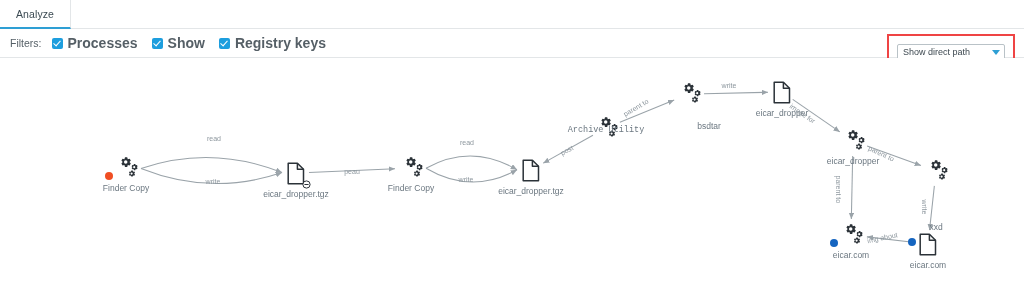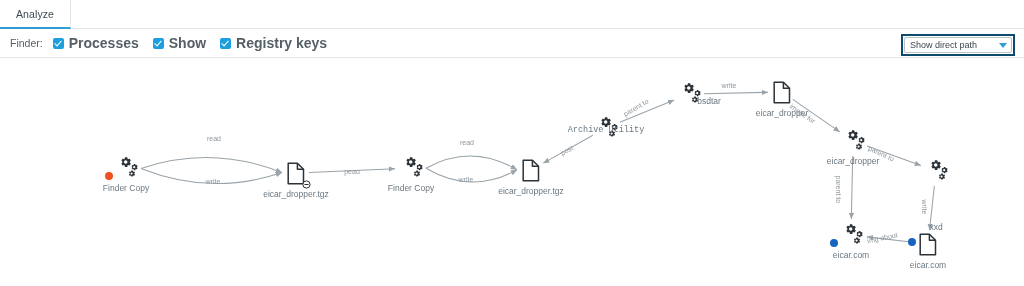--- a/index.html
+++ b/index.html
@@ -46,21 +46,21 @@
   .cbox::after {
     content: ""; position: absolute; left: 3px; top: 1px;
     width: 3px; height: 6px; border: solid #fff;
     border-width: 0 1.6px 1.6px 0; transform: rotate(42deg);
   }
   .filter-item .lbl { font-size: 14px; color: #555f66; white-space: nowrap; font-weight: bold; }
 
   
   .dd-wrap {
     position: absolute; right: 9px; top: 34px;
-    border: 2px solid #0c4a6e; padding: 1px; border-radius: 0;
+    border: 2px solid #ef4444; padding: 8px; border-radius: 0;
   }
   .dd {
     width: 108px; height: 16px; border: 1px solid #b9c2c7; border-radius: 2px;
     background: #fff; display: flex; align-items: center;
     padding: 0 4px 0 5px; cursor: pointer;
   }
   .dd .val { font-size: 9px; color: #3d4850; flex: 1; white-space: nowrap; }
   .dd .chev {
     width: 0; height: 0; border-left: 4px solid transparent;
     border-right: 4px solid transparent; border-top: 5px solid #2e9fd4;
@@ -86,21 +86,21 @@
 
 <div id="app">
 
   <div class="tabbar">
     <div class="tab active">
       <span>Analyze</span>
     </div>
   </div>
 
   <div class="filterbar">
-    <span class="filters-label">Finder:</span>
+    <span class="filters-label">Filters:</span>
 
     <label class="filter-item">
       <span class="cbox"></span>
       <span class="lbl">Processes</span>
     </label>
     <label class="filter-item">
       <span class="cbox"></span>
       <span class="lbl">Show</span>
     </label>
     <label class="filter-item">
@@ -193,21 +193,21 @@
         <div class="node" style="left: 676px; top: 25px;"><span><svg width="26" height="22" viewBox="0 0 26 22">
               <g fill="#2b3238">
                 <path d="M8.4 3.6l1.1-1.9 1.9 .5 .6-1.9 2.2 0 .6 1.9 1.9-.5 1.1 1.9-1.3 1.5 1.3 1.5-1.1 1.9-1.9-.5-.6 1.9-2.2 0-.6-1.9-1.9 .5-1.1-1.9 1.3-1.5z"></path>
                 <circle cx="12.7" cy="5.1" r="1.75" fill="#fff"></circle>
                 <path d="M18.6 9.2l.7-1.2 1.2 .3 .4-1.2 1.4 0 .4 1.2 1.2-.3 .7 1.2-.8 .95 .8 .95-.7 1.2-1.2-.3-.4 1.2-1.4 0-.4-1.2-1.2 .3-.7-1.2 .8-.95z"></path>
                 <circle cx="21.2" cy="10.15" r="1.1" fill="#fff"></circle>
                 <path d="M16.0 15.6l.7-1.2 1.2 .3 .4-1.2 1.4 0 .4 1.2 1.2-.3 .7 1.2-.8 .95 .8 .95-.7 1.2-1.2-.3-.4 1.2-1.4 0-.4-1.2-1.2 .3-.7-1.2 .8-.95z"></path>
                 <circle cx="18.6" cy="16.55" r="1.1" fill="#fff"></circle>
               </g>
             </svg></span></div>
-        <div class="nodelabel" style="left: 689px; top: 38px; padding-left: 40px;">bsdtar</div>
+        <div class="nodelabel" style="left: 689px; top: 63px; padding-left: 40px;">bsdtar</div>
         <div class="node" style="left: 773px; top: 22.5px;"><span><svg width="18" height="23" viewBox="0 0 18 23">
               <path d="M1.2 1.2 h9.2 l6.1 6.1 v14.5 h-15.3 z" fill="#fff" stroke="#2b3238" stroke-width="1.5" stroke-linejoin="round"></path>
               <path d="M10.4 1.2 v6.1 h6.1" fill="none" stroke="#2b3238" stroke-width="1.5" stroke-linejoin="round"></path>
             </svg></span></div>
         <div class="nodelabel" style="left: 782px; top: 49.5px;">eicar_dropper</div>
         <div class="node" style="left: 840px; top: 72px;"><span><svg width="26" height="22" viewBox="0 0 26 22">
               <g fill="#2b3238">
                 <path d="M8.4 3.6l1.1-1.9 1.9 .5 .6-1.9 2.2 0 .6 1.9 1.9-.5 1.1 1.9-1.3 1.5 1.3 1.5-1.1 1.9-1.9-.5-.6 1.9-2.2 0-.6-1.9-1.9 .5-1.1-1.9 1.3-1.5z"></path>
                 <circle cx="12.7" cy="5.1" r="1.75" fill="#fff"></circle>
                 <path d="M18.6 9.2l.7-1.2 1.2 .3 .4-1.2 1.4 0 .4 1.2 1.2-.3 .7 1.2-.8 .95 .8 .95-.7 1.2-1.2-.3-.4 1.2-1.4 0-.4-1.2-1.2 .3-.7-1.2 .8-.95z"></path>

